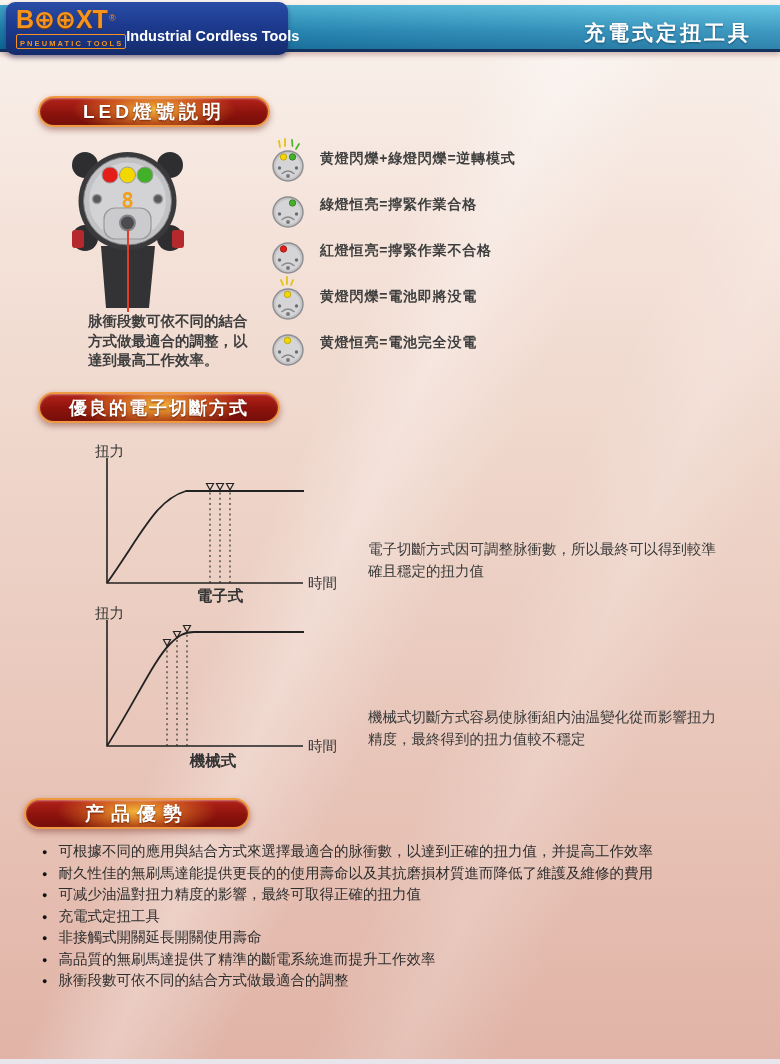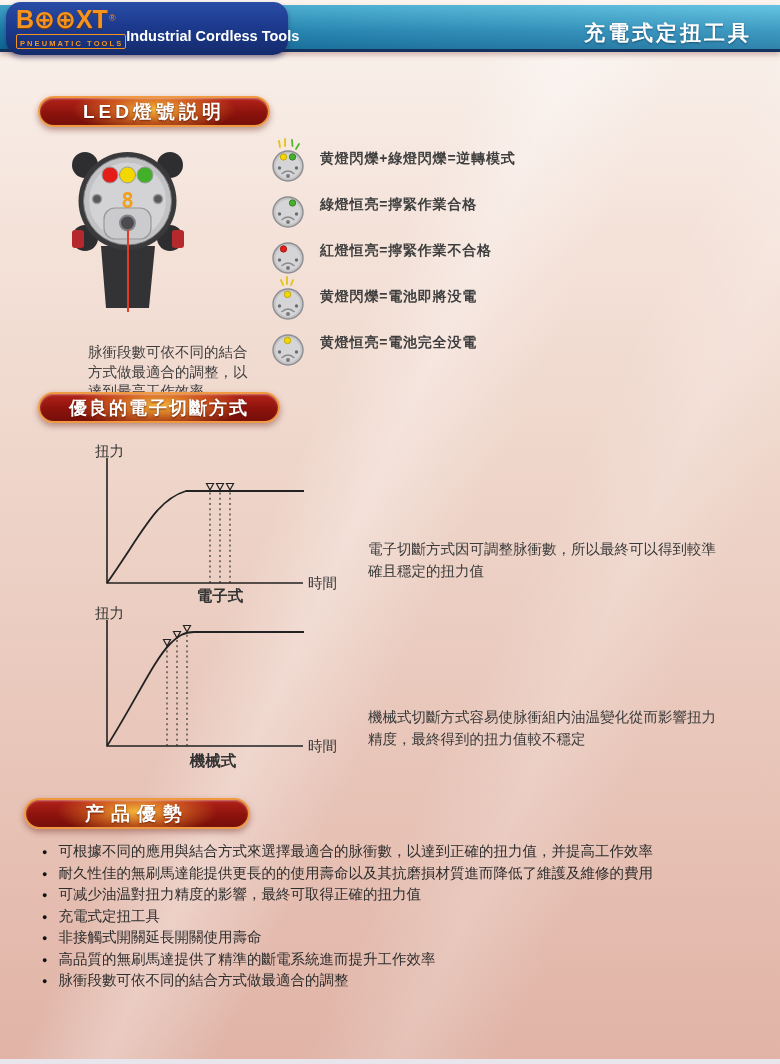--- a/index.html
+++ b/index.html
@@ -18,21 +18,21 @@
       linear-gradient(90deg, rgba(10,50,90,.18), rgba(255,255,255,.14)),
       linear-gradient(180deg,#4cbade 0%, #1e88b6 60%, #0e6f9e 100%);
     border-bottom:3px solid #14325e;
     box-shadow:0 3px 5px rgba(130,70,60,.35);
   }
   .page-title{
     position:absolute; right:28px; top:14px; color:#fff; font-weight:bold;
     font-size:21px; letter-spacing:3px; text-shadow:0 1px 2px rgba(0,30,60,.5); white-space:nowrap;
   }
   .logo-box{
-    position:absolute; left:6px; top:2px; width:282px; height:53px; border-radius:15px;
+    position:absolute; left:6px; top:2px; width:282px; height:53px; border-radius:9px;
     background:linear-gradient(180deg,#2a4da6 0%, #1c3a8e 45%, #142b6c 100%);
     box-shadow:0 3px 5px rgba(40,30,80,.45);
     display:flex; align-items:flex-end; padding:4px 8px 6px 10px;
   }
   .brand-wrap{ line-height:1; }
   .brand{ color:#f7941d; font-weight:bold; font-size:25px; letter-spacing:0; text-shadow:0 1px 1px #7a3c00; white-space:nowrap;}
   .reg{ color:#f7941d; font-size:9px; vertical-align:super; margin-left:1px;}
   .brand-sub{
     color:#f7941d; font-size:7.5px; letter-spacing:2.1px; font-weight:bold; margin-top:2px;
     border:1px solid #f7941d; border-radius:2px; padding:5px 2px 1px 3px; white-space:nowrap;
@@ -63,21 +63,21 @@
   .dot{ stroke-width:.8; }
   .dot.red{ fill:#e31e18; stroke:#9c1410;}
   .dot.yellow{ fill:#f2d800; stroke:#b89e00;}
   .dot.green{ fill:#46b02c; stroke:#2e7a1c;}
   .ray{ fill:none; stroke-width:1.8; stroke-linecap:round;}
   .ray.y{ stroke:#e3c414; }
   .ray.g{ stroke:#53b32e; }
   
   .device{ position:absolute; left:70px; top:148px; }
   .pointer-line{ position:absolute; left:127px; top:230px; width:2px; height:82px; background:#e03c28;}
-  .device-note{ position:absolute; left:88px; top:312px; width:172px; font-size:14.5px; line-height:19.5px; color:#3e3e3e; font-weight:400;margin-top:31px;}
+  .device-note{ position:absolute; left:88px; top:312px; width:172px; font-size:14.5px; line-height:19.5px; color:#3e3e3e; font-weight:700;}
   
   .chart{ position:absolute; }
   .chart .axis{ stroke:#222; stroke-width:1.6; fill:none;}
   .chart .curve{ stroke:#222; stroke-width:1.8; fill:none;}
   .chart .dashed{ stroke:#333; stroke-width:1.2; fill:none; stroke-dasharray:2 3.2;}
   .chart .marker{ fill:none; stroke:#222; stroke-width:1.2;}
   .chart text{ fill:#333; font-size:14.5px; font-weight:500;}
   .chart .cname{ font-size:15.5px; font-weight:600; text-anchor:middle;}
   .chart-note{ position:absolute; left:368px; width:348px; font-size:14.5px; line-height:22px; color:#3a3a3a; font-weight:500;margin-top:32px;}
   .note1{ top:506px; }

